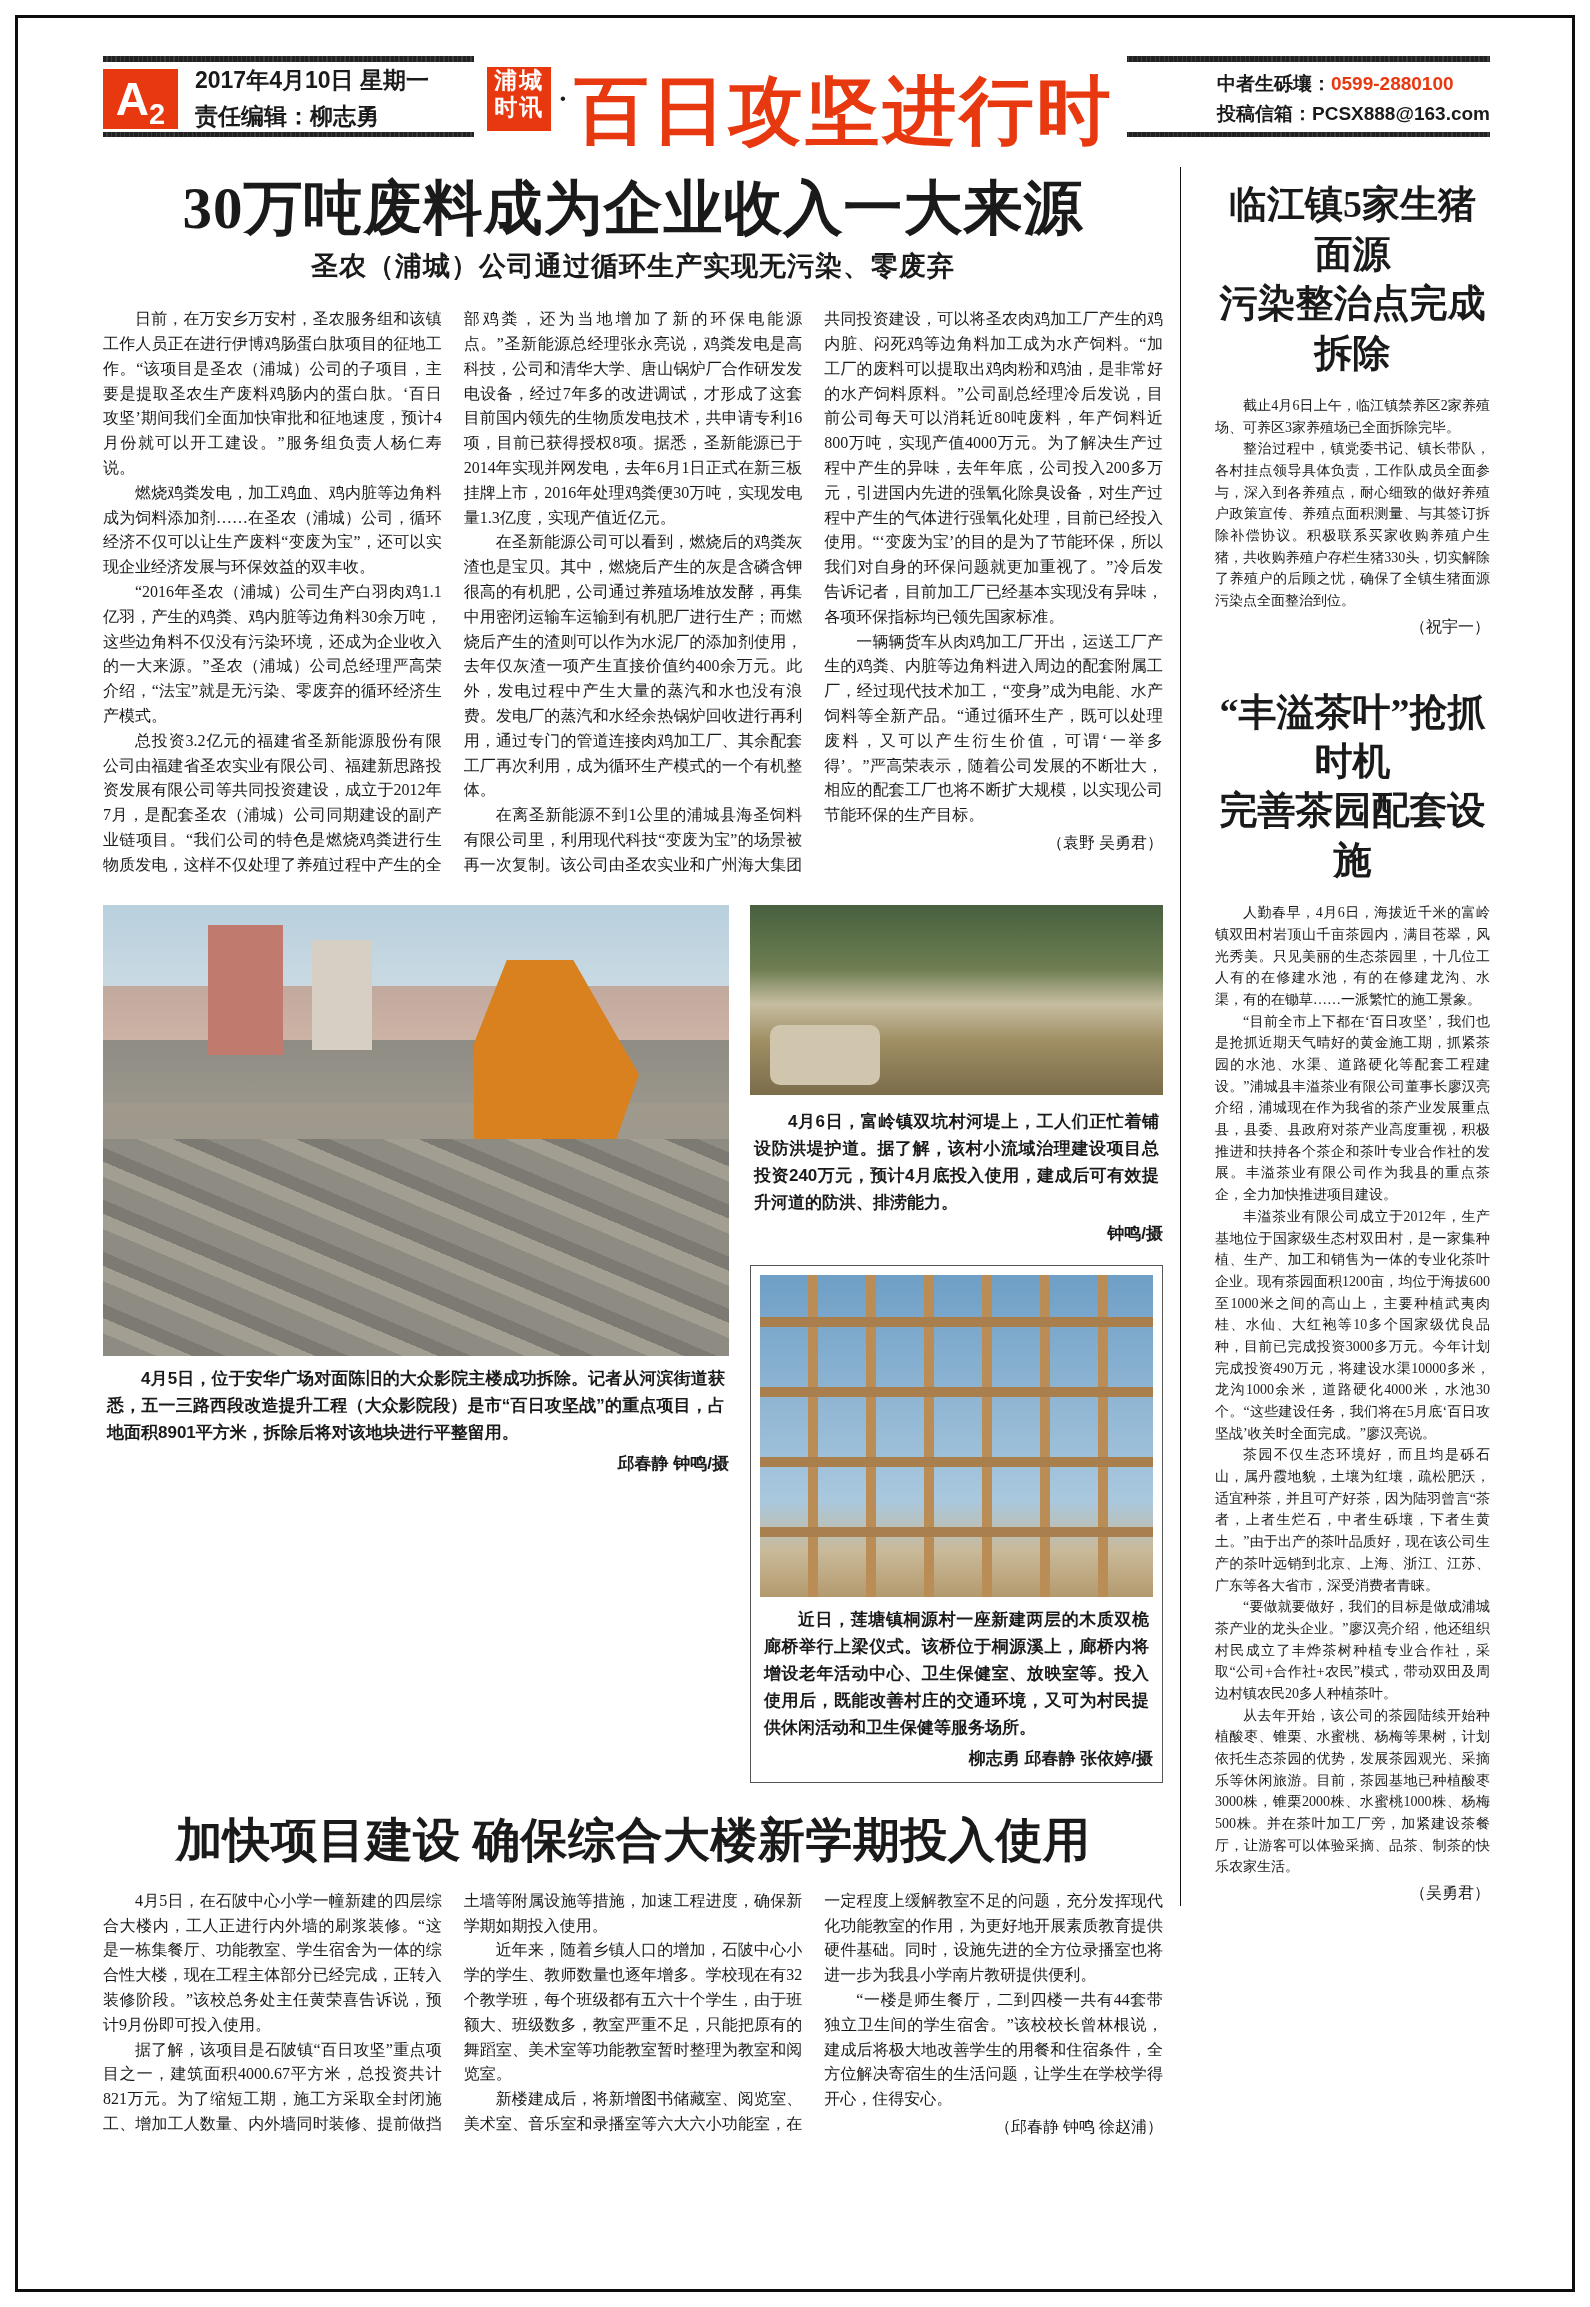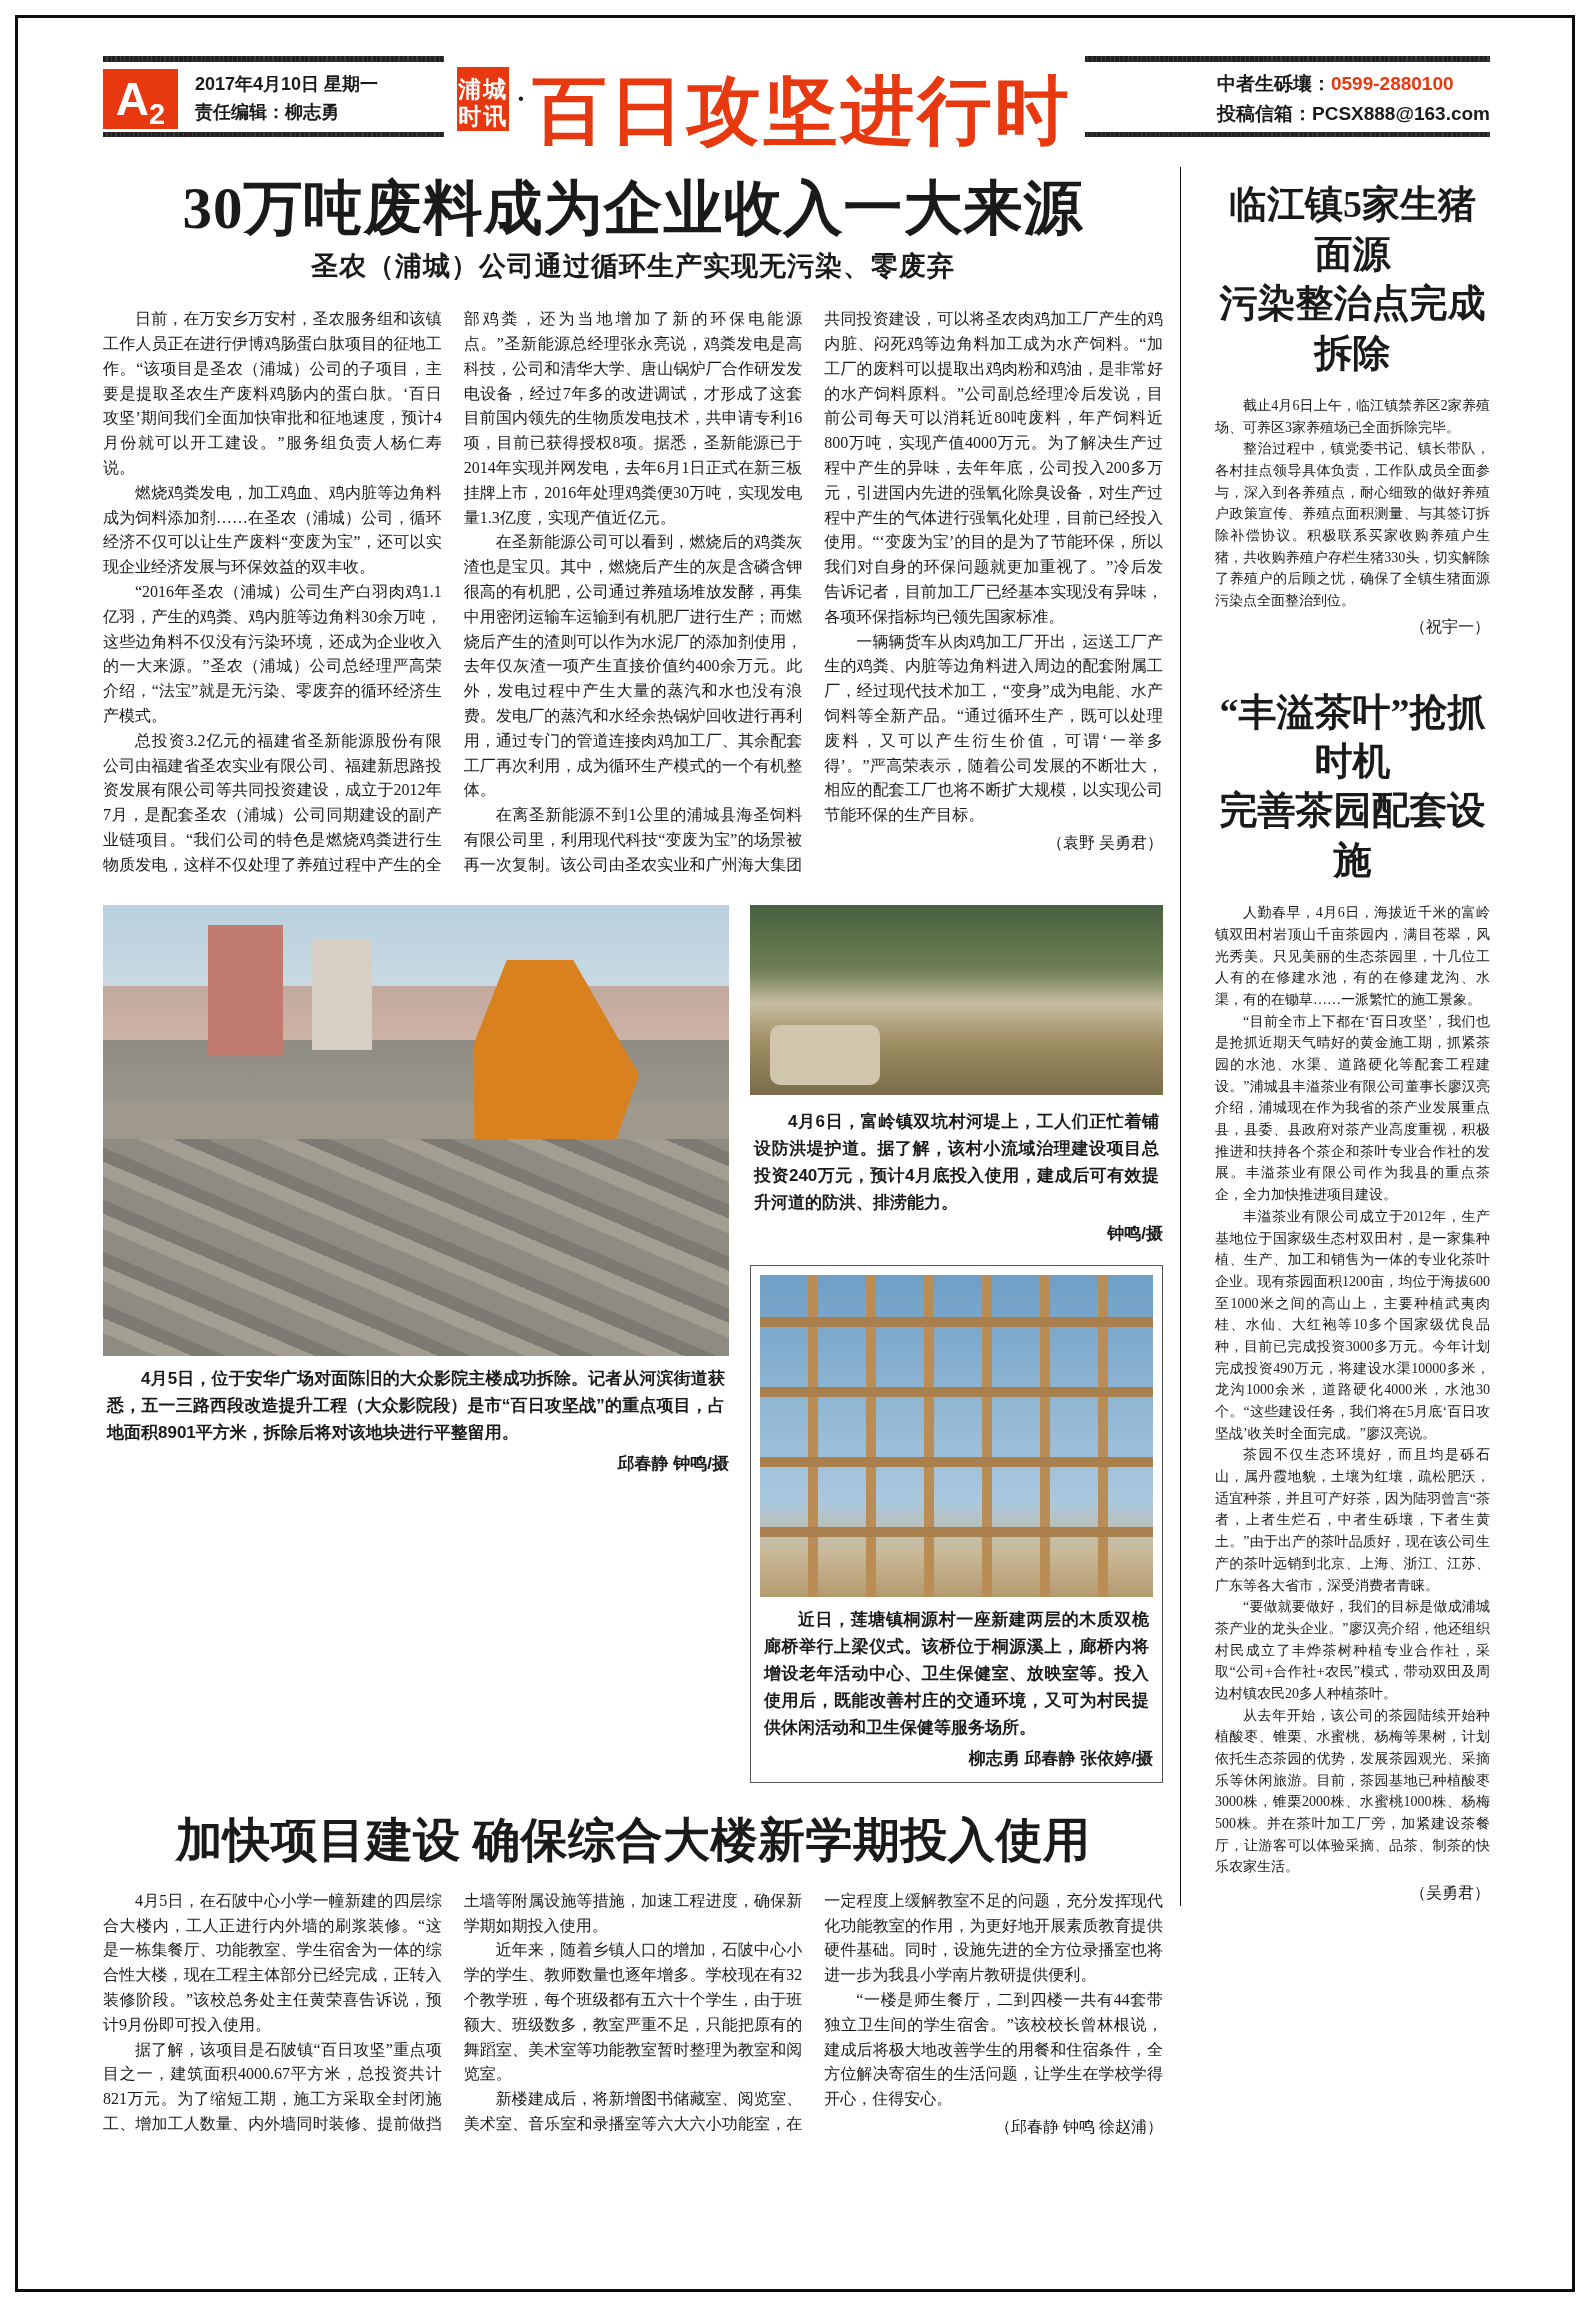--- a/index.html
+++ b/index.html
@@ -6,23 +6,23 @@
   body{width:1590px;height:2307px;position:relative;font-family:"Liberation Serif",serif;color:#1a1a1a;overflow:hidden;}
   .sheet{position:absolute;left:15px;top:15px;right:15px;bottom:15px;border:3px solid #0d0d0d;padding:27.4px 82px 20px 85px;box-sizing:border-box;background:#fff;}
   
   .header{position:relative;height:107px;display:flex;align-items:center;margin-bottom:15px;}
   .bar{position:absolute;left:0;right:0;height:5.5px;background:repeating-linear-gradient(90deg,#222 0 3px,#3c3c3c 3px 4.5px);z-index:0;}
   .bar-top{top:11px;}
   .bar-bottom{bottom:15px;}
   .a2box{width:75px;height:60px;background:#e8380f;color:#fff;display:flex;align-items:center;justify-content:center;font-family:"Liberation Sans",sans-serif;font-weight:900;z-index:2;}
   .a2box .bigA{font-size:46px;line-height:1;}
   .a2box .smallN{font-size:29px;line-height:1;align-self:flex-end;}
-  .dateblock{margin-left:17px;font-family:"Liberation Sans",sans-serif;font-size:18px;font-weight:700;line-height:1.55;z-index:2;white-space:nowrap;}
+  .dateblock{margin-left:17px;font-family:"Liberation Sans",sans-serif;font-size:23px;font-weight:700;line-height:1.55;z-index:2;white-space:nowrap;}
   .masthead{display:flex;align-items:center;margin:0 auto;background:#fff;padding:0 13px;z-index:3;position:relative;}
-  .mastbox{width:52px;height:64px;background:#e8380f;color:#fff;display:flex;flex-direction:column;align-items:center;justify-content:flex-end;font-family:"Liberation Sans",sans-serif;font-size:23px;font-weight:700;line-height:1.2;letter-spacing:2px;}
+  .mastbox{width:64px;height:64px;background:#e8380f;color:#fff;display:flex;flex-direction:column;align-items:center;justify-content:flex-start;font-family:"Liberation Sans",sans-serif;font-size:23px;font-weight:700;line-height:1.2;letter-spacing:2px;}
   .mastdot{font-size:28px;font-weight:900;margin:0 7px;}
   .series{font-family:"Liberation Sans",sans-serif;font-size:74px;font-weight:900;color:#e8380f;letter-spacing:3px;white-space:nowrap;margin-top:26px;}
   .contact{margin-left:auto;font-family:"Liberation Sans",sans-serif;font-size:19px;font-weight:700;line-height:1.6;z-index:2;white-space:nowrap;text-align:left;}
   .hotline-number{color:#e8380f;}
   
   .content{display:flex;align-items:flex-start;}
   .main-col{width:1060px;flex:0 0 auto;}
   .side-col{flex:1;margin-left:17px;border-left:1.5px solid #111;padding-left:34px;box-sizing:border-box;}
   
   .main-title{font-size:59px;font-weight:900;text-align:center;margin:9px 0 7px 0;letter-spacing:1px;line-height:1.1;}

